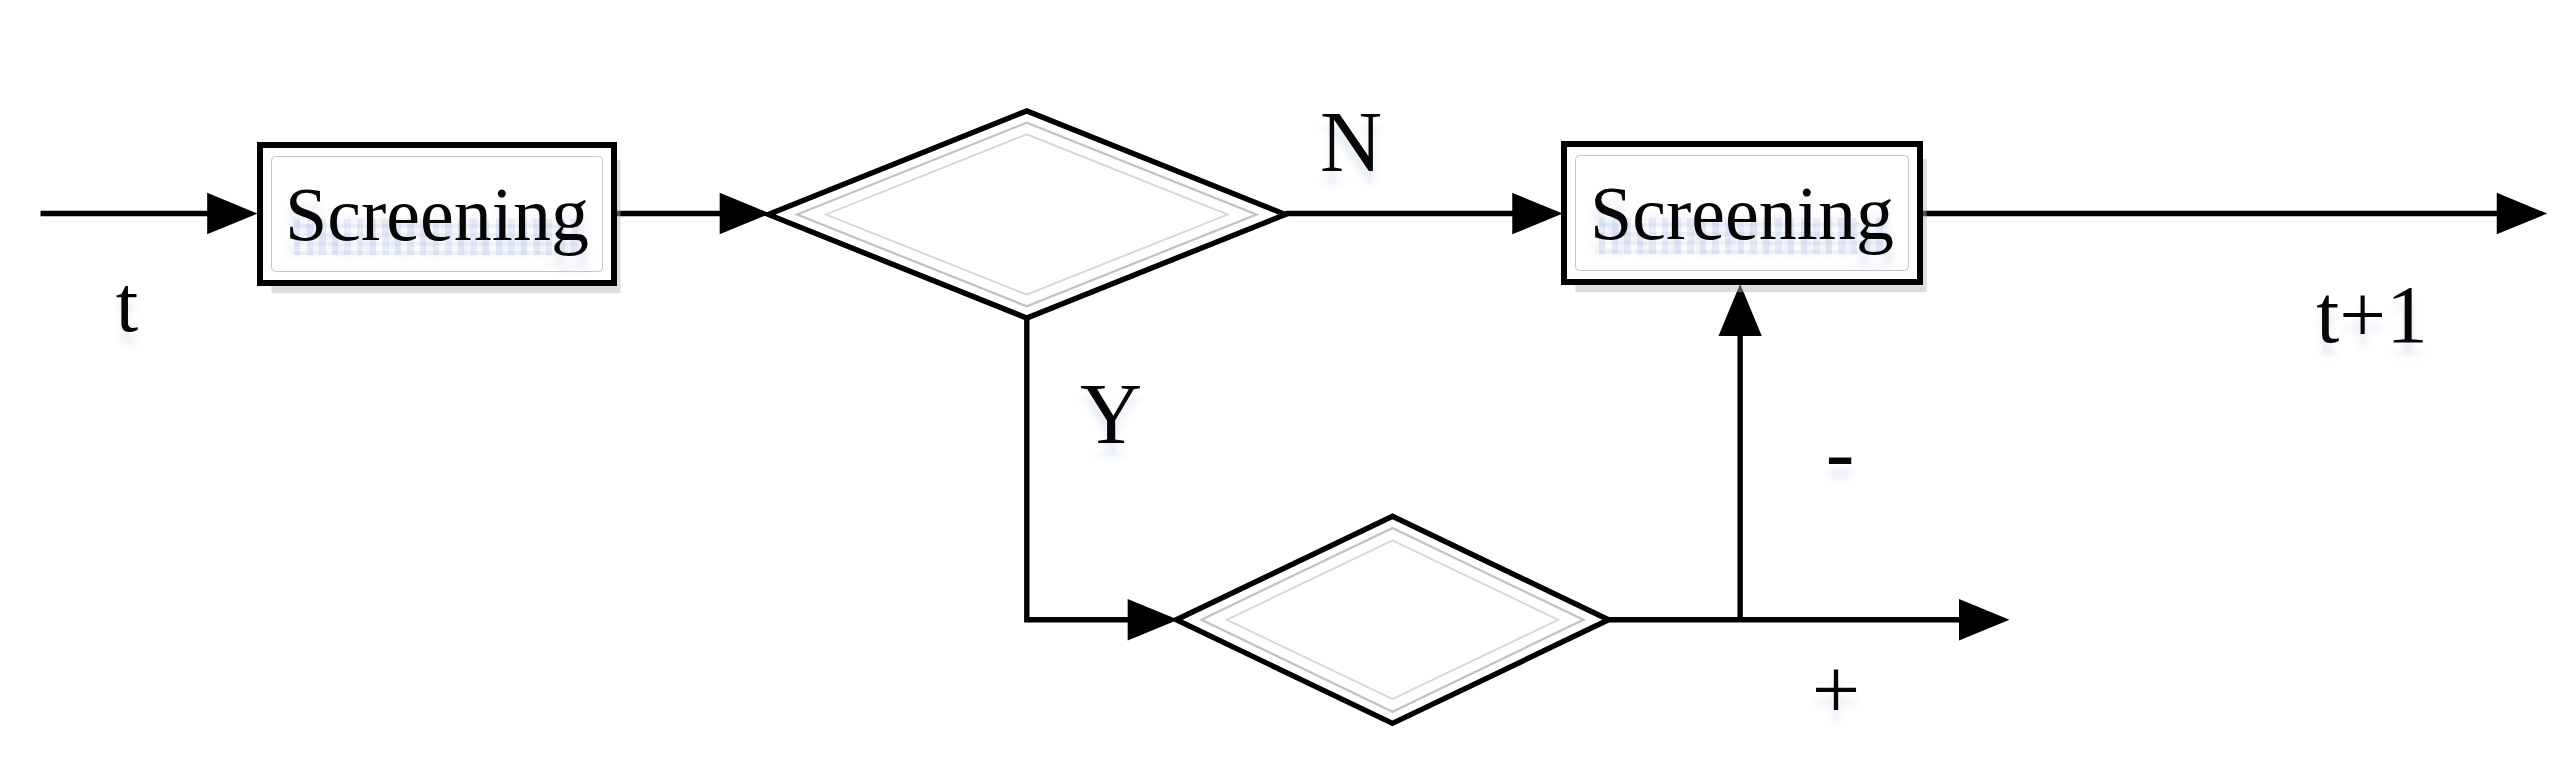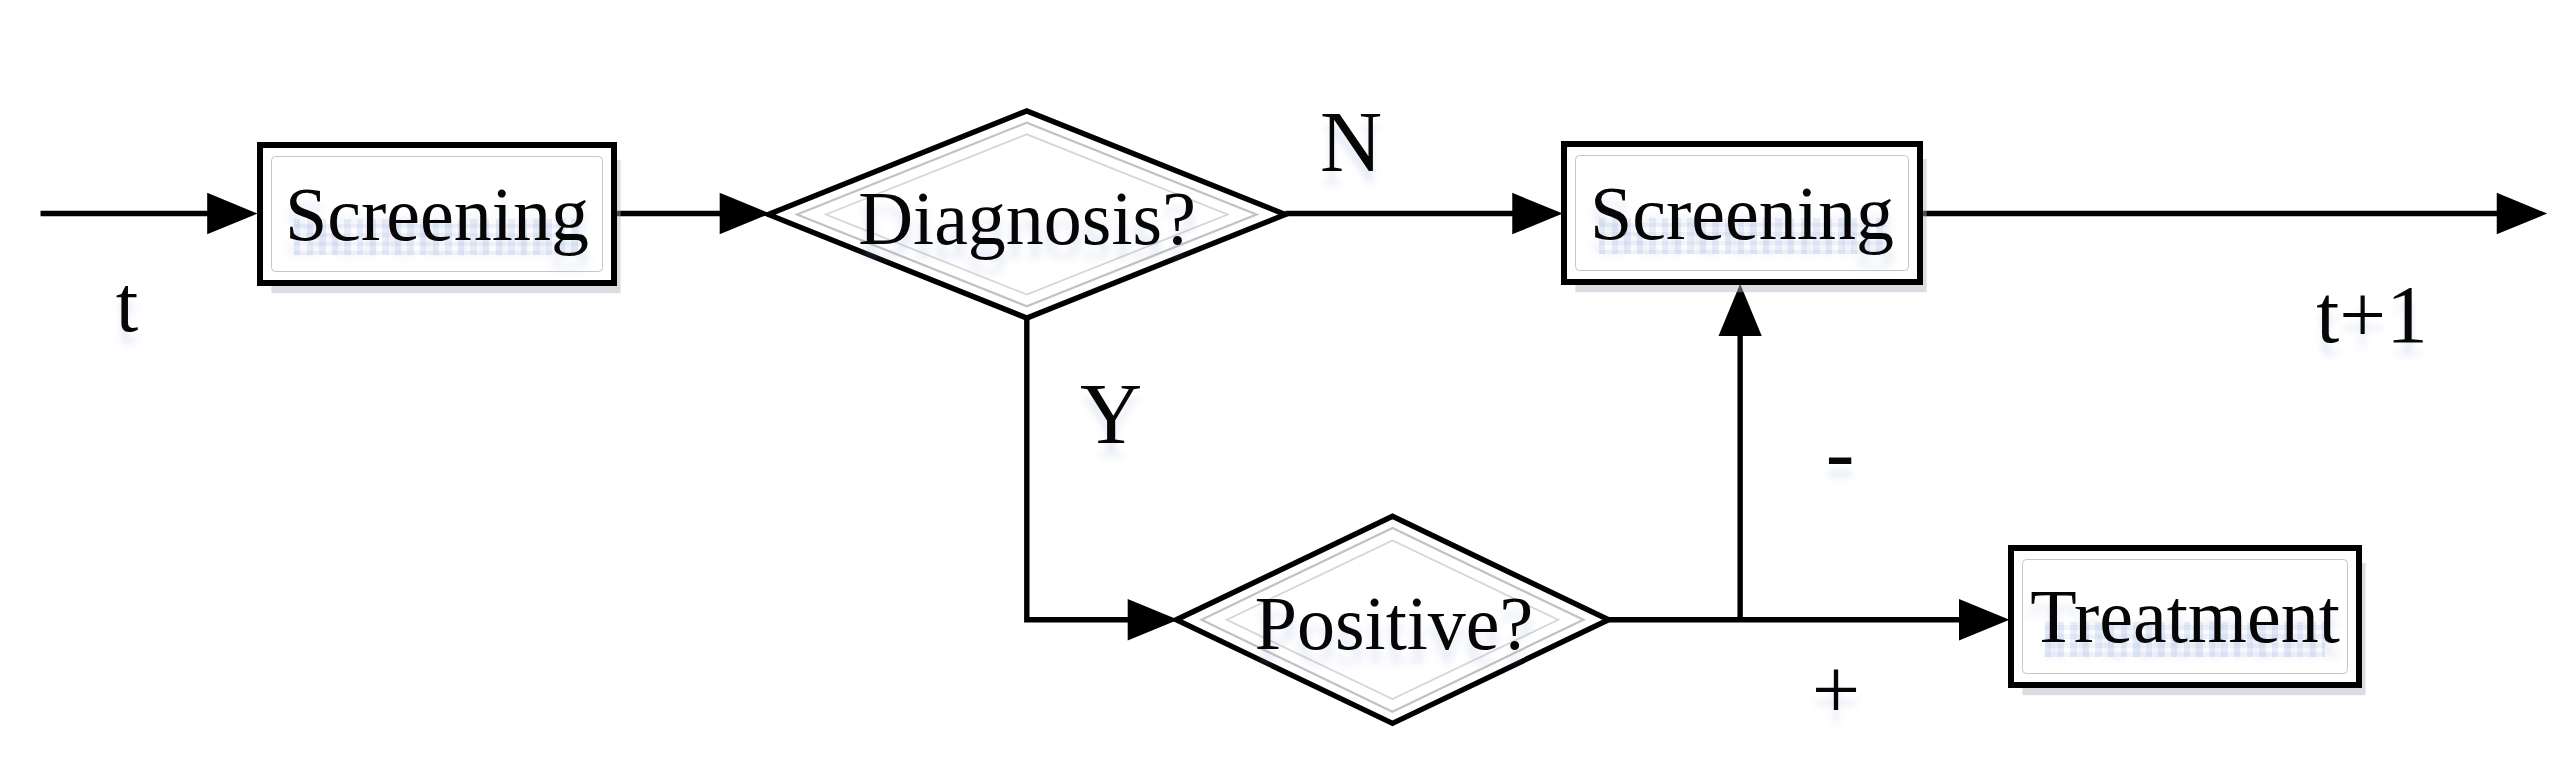--- a/index.html
+++ b/index.html
@@ -75,26 +75,21 @@
       <polygon points="1932,315 1908,373 1956,373"></polygon>
     </g>
   </svg>
 
   <div class="node" style="left:257px;top:142px;width:360px;height:144px;">
     <span class="node-label">Screening</span>
   </div>
   <div class="node" style="left:1561px;top:141px;width:362px;height:144px;">
     <span class="node-label">Screening</span>
   </div>
-  <div class="node" style="left:2008px;top:545px;width:354px;height:143px;">
-    <span class="node-label">Treatment</span>
-  </div>
 
-  <div class="dlabel" style="left:1027px;top:218px;">Diagnosis?</div>
-  <div class="dlabel" style="left:1394px;top:623px;">Positive?</div>
 
   <div class="elabel" style="left:127px;top:304px;font-size:81px;">t</div>
   <div class="elabel" style="left:1351px;top:142px;font-size:86px;">N</div>
   <div class="elabel" style="left:2372px;top:314px;font-size:83px;">t+1</div>
   <div class="elabel" style="left:1111px;top:414px;font-size:86px;">Y</div>
   <div class="elabel" style="left:1840px;top:452px;font-size:86px;">-</div>
   <div class="elabel" style="left:1836px;top:690px;font-size:86px;">+</div>
 
 </div>
 

